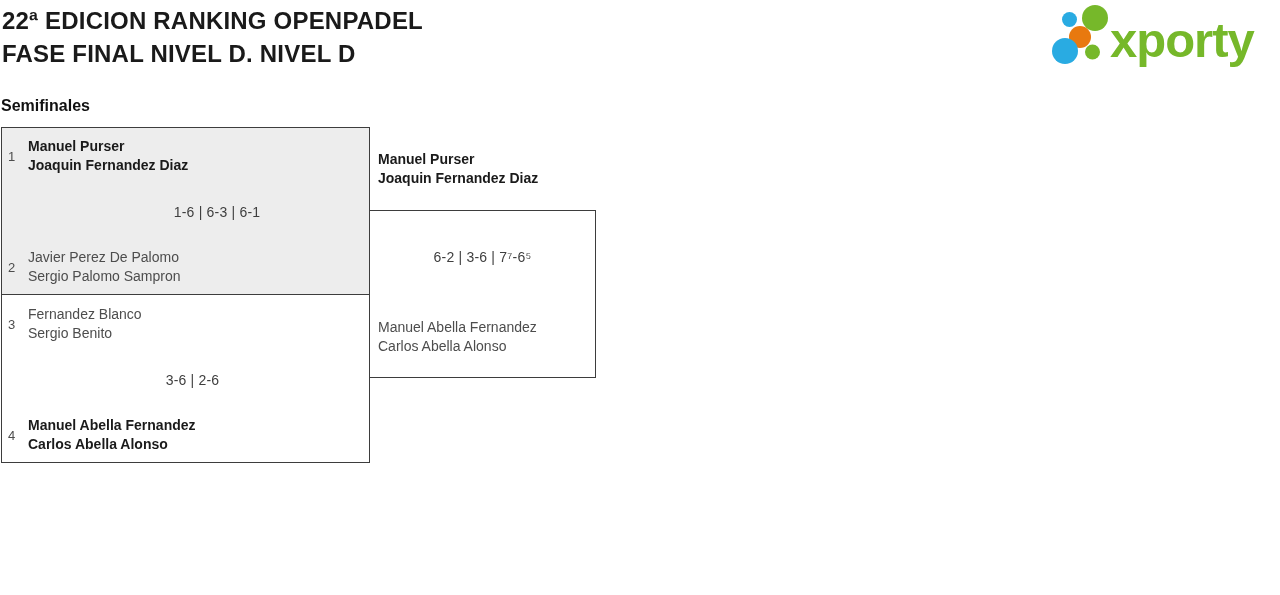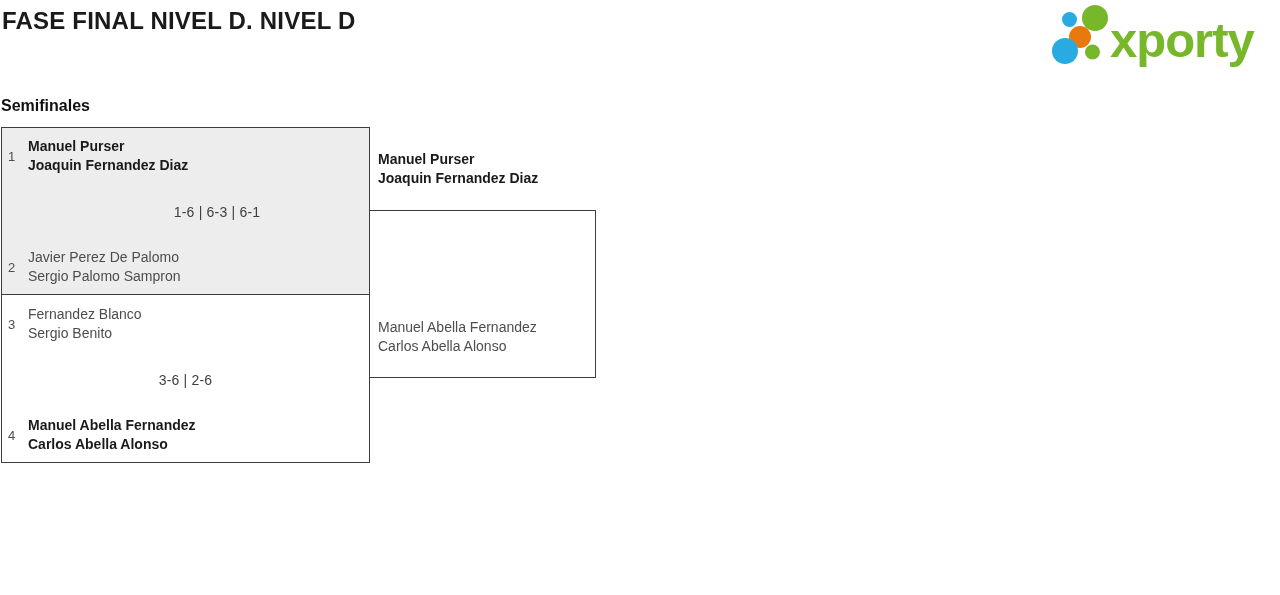--- a/index.html
+++ b/index.html
@@ -81,29 +81,30 @@
 
   
   .score {
     position: absolute;
     text-align: center;
     font-size: 14px;
     color: #3f3f3f;
     letter-spacing: 0.2px;
   }
   .score-sf1   { left: 1px;   top: 204px; width: 432px; }
-  .score-sf2   { left: 1px;   top: 372px; width: 369px; }
+  .score-sf2   { left: 1px;   top: 372px; width: 369px; padding-left: 7px; }
   .score-final { left: 369px; top: 249px; width: 227px; }
 </style>
 </head>
 <body>
 
 <div class="page">
 
   <div class="title">
+    <div>22ª EDICION RANKING OPENPADEL</div>
     <div>FASE FINAL NIVEL D. NIVEL D</div>
   </div>
 
   <svg class="logo" viewBox="0 0 232 72" xmlns="http://www.w3.org/2000/svg">
     <g>
       <circle cx="21.5" cy="19.5" r="7.5" fill="#29abe2"></circle>
       <circle cx="47" cy="18" r="13" fill="#76b82a"></circle>
       <circle cx="32" cy="37" r="11" fill="#e8790f"></circle>
       <circle cx="17" cy="51" r="13" fill="#29abe2"></circle>
       <circle cx="44.5" cy="52" r="7.5" fill="#76b82a"></circle>
@@ -148,20 +149,21 @@
       <div>Carlos Abella Alonso</div>
     </span>
   </div>
 
   <div class="team-row row-f-t1">
     <span class="names winner">
       <div>Manuel Purser</div>
       <div>Joaquin Fernandez Diaz</div>
     </span>
   </div>
+  <div class="score score-final">6-2 | 3-6 | 7⁷-6⁵</div>
   <div class="team-row row-f-t2">
     <span class="names loser">
       <div>Manuel Abella Fernandez</div>
       <div>Carlos Abella Alonso</div>
     </span>
   </div>
 
 </div>
 
 </body></html>

